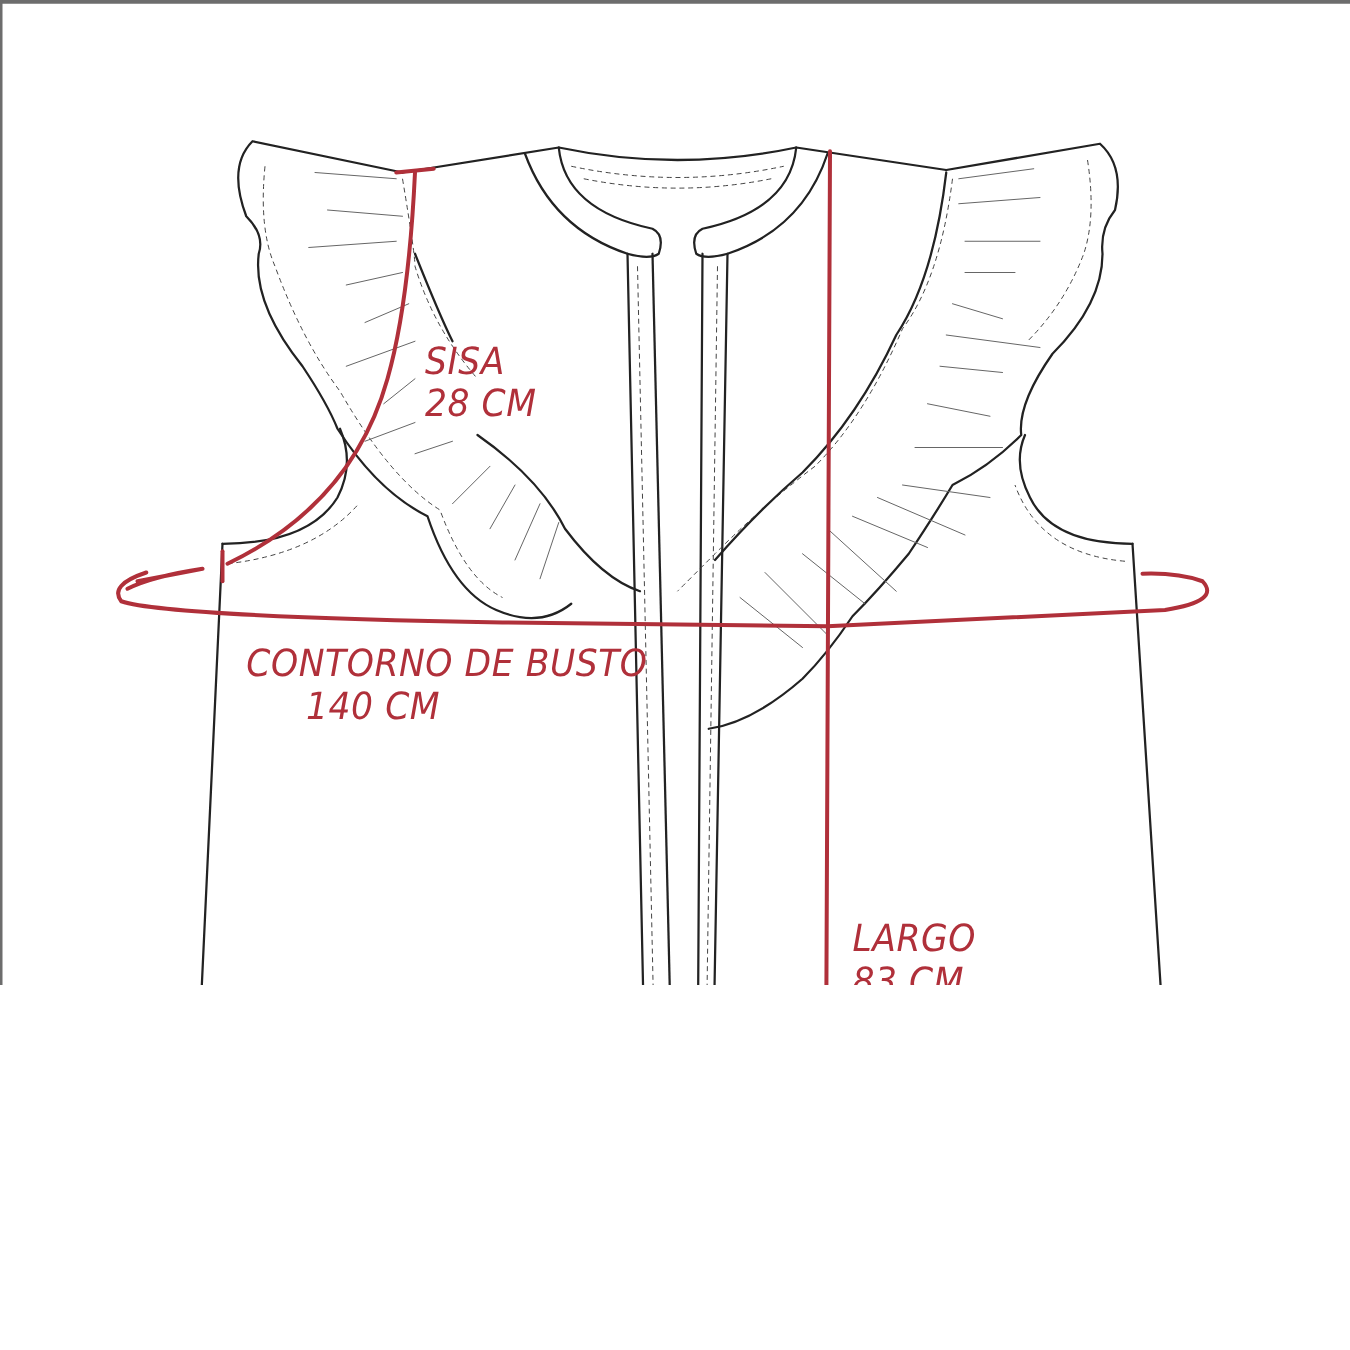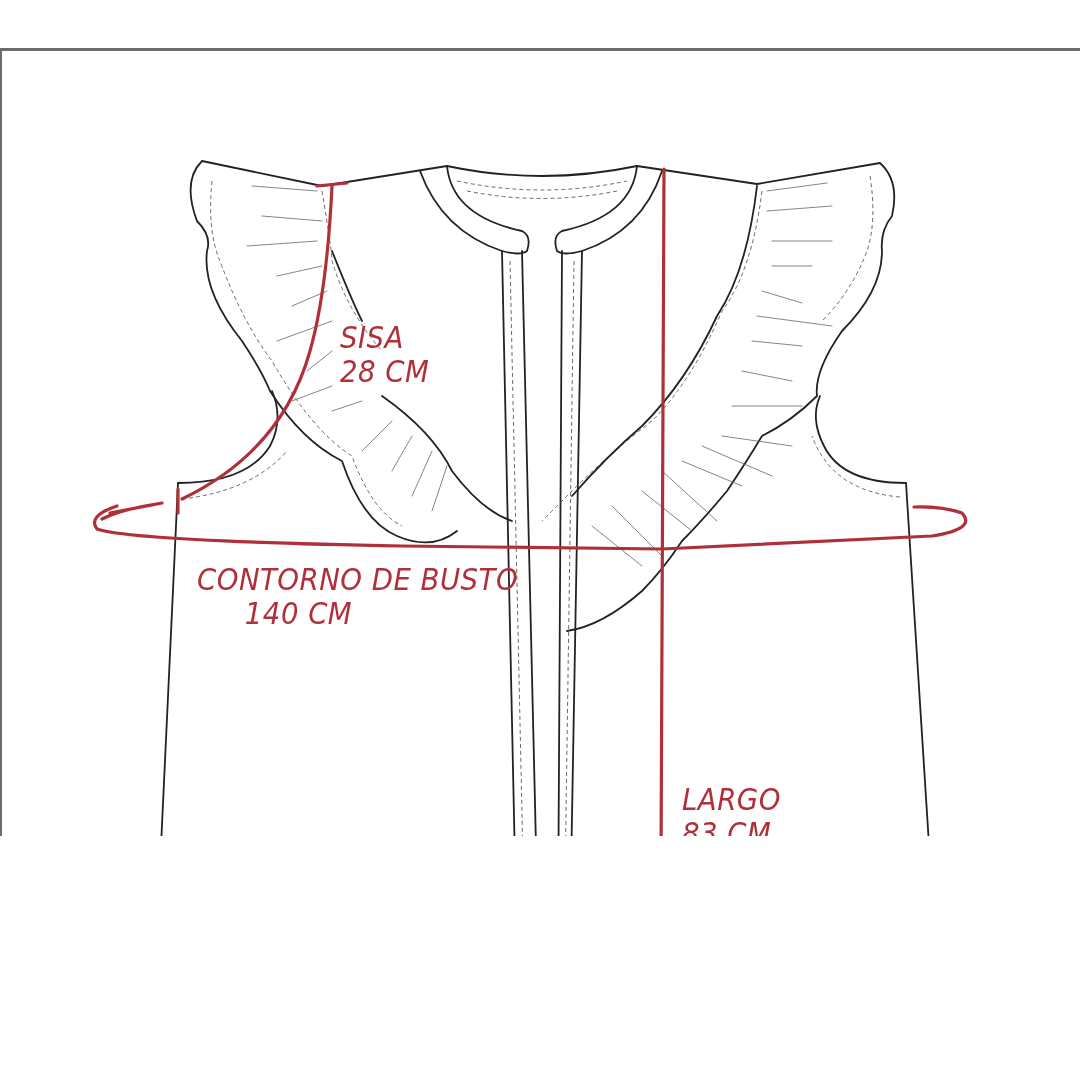--- a/index.html
+++ b/index.html
@@ -5,21 +5,20 @@
     html, body { margin: 0; padding: 0; background: #ffffff; }
     .canvas {
       position: relative;
       width: 1080px;
       height: 788px;
       background: #ffffff;
       overflow: hidden;
       box-sizing: border-box;
       border-top: 3px solid #6d6d6d;
       border-left: 2px solid #6d6d6d;
-      margin-top: 48px;
     }
     svg { position: absolute; left: 0; top: 0; }
     .outline { fill: none; stroke: #222; stroke-width: 1.8; stroke-linejoin: round; stroke-linecap: round; }
     .seam { fill: none; stroke: #444; stroke-width: 0.8; stroke-dasharray: 4 3; }
     .gather { fill: none; stroke: #666; stroke-width: 0.8; stroke-linecap: round; }
     .measure { fill: none; stroke: #b0303a; stroke-width: 3.2; stroke-linecap: round; stroke-linejoin: round; }
     .label {
       position: absolute;
       color: #b0303a;
       font-family: "DejaVu Sans", sans-serif;

